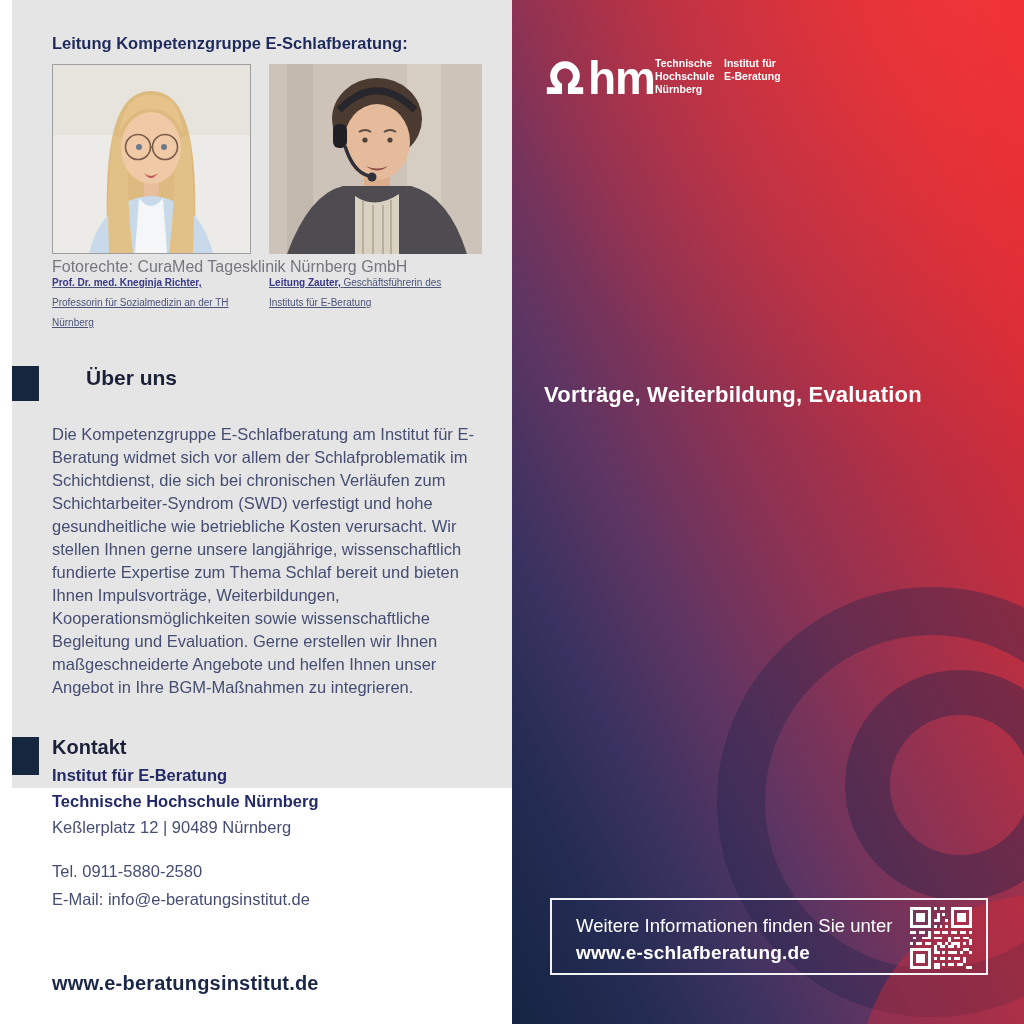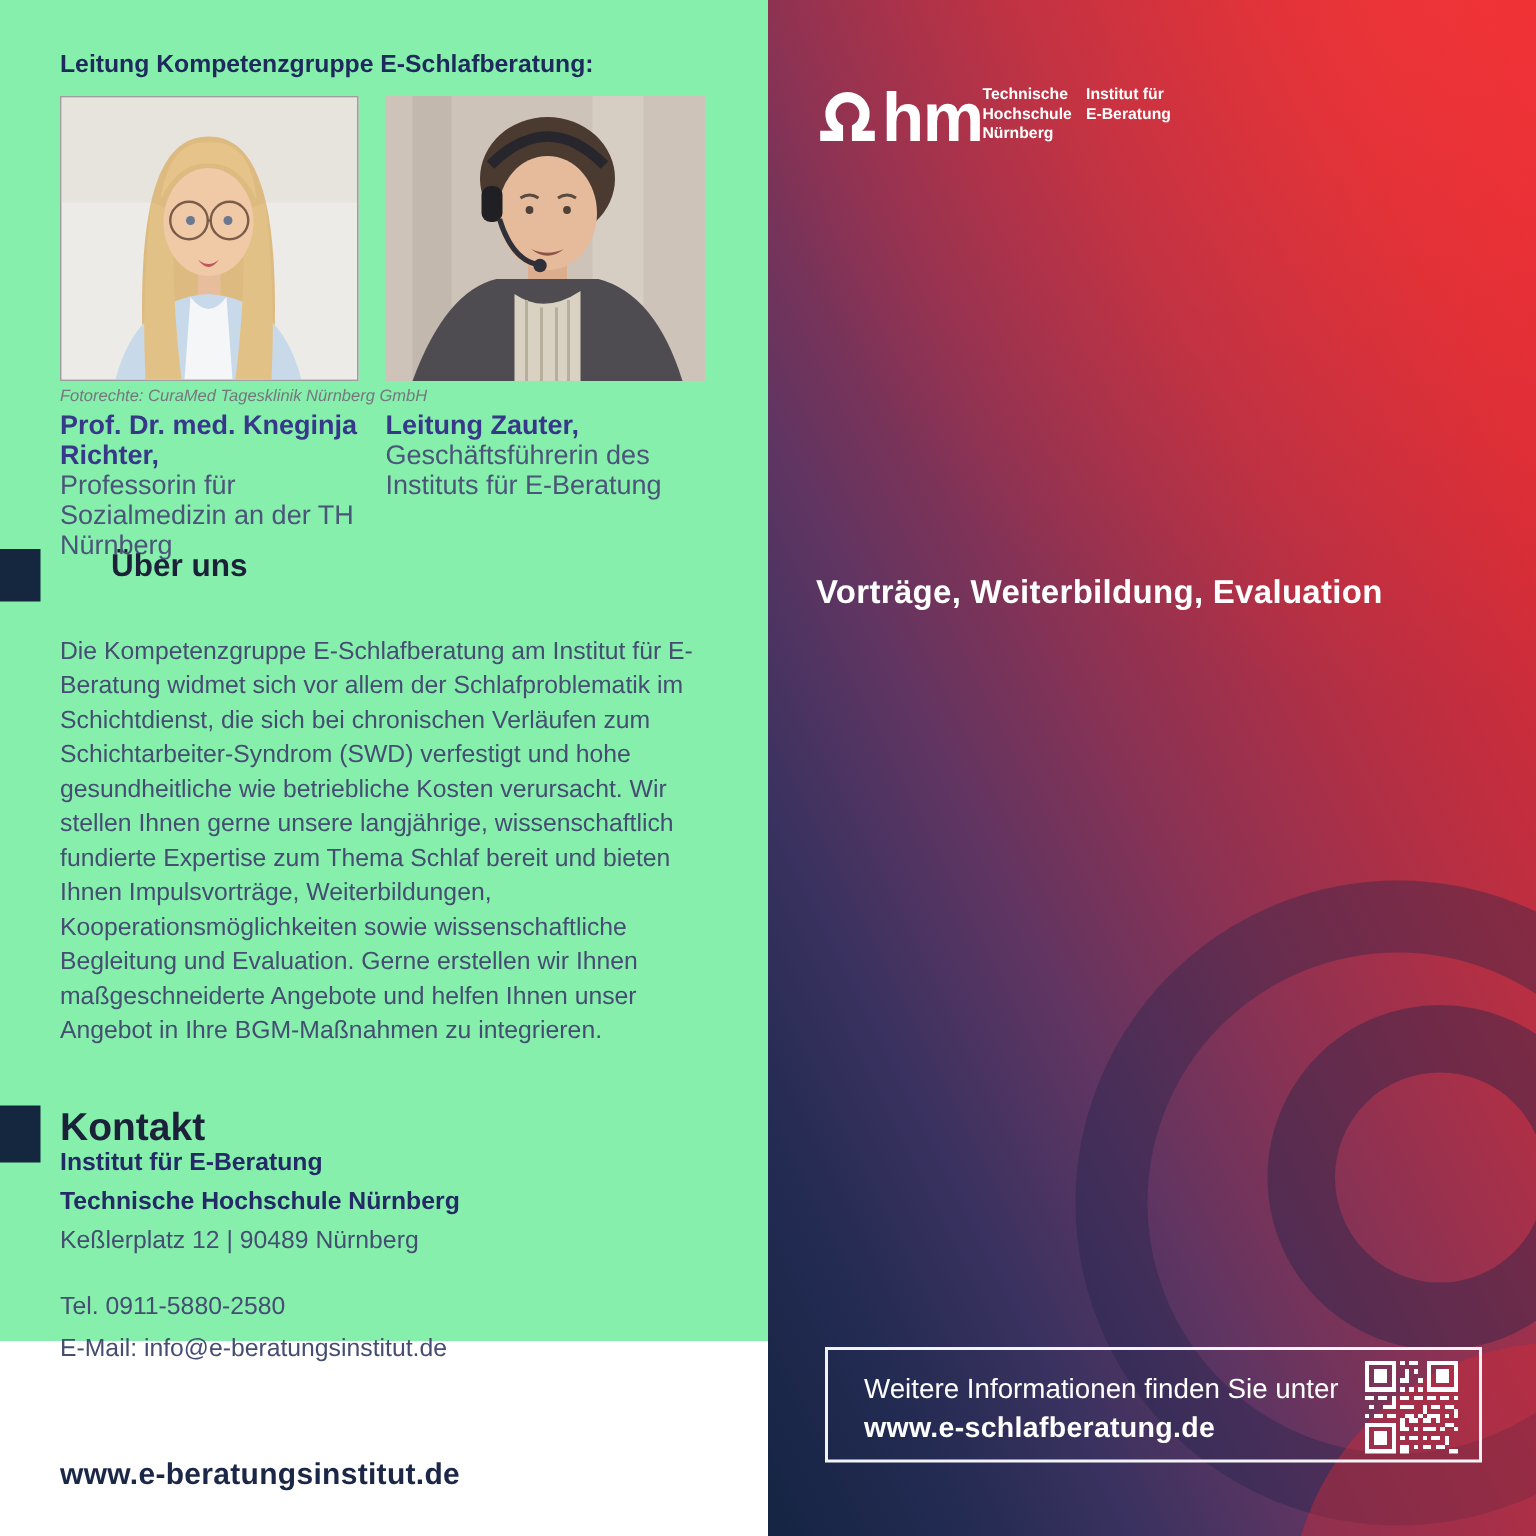--- a/index.html
+++ b/index.html
@@ -1,39 +1,39 @@
 <!DOCTYPE html>
 <html><head>
 <meta charset="utf-8">
 <style>
   * { margin:0; padding:0; box-sizing:border-box; }
   html,body { width:1024px; height:1024px; }
   body { font-family:"Liberation Sans", sans-serif; position:relative; background:#fff; overflow:hidden; }
   .abs { position:absolute; }
 
   
-  .left-panel { position:absolute; left:0; top:0; width:512px; height:894px; background:#86efac; }
+  .left-panel { position:absolute; left:12px; top:0; width:512px; height:788px; background:#e5e5e5; }
   .lead-heading { left:40px; top:34px; font-size:16.5px; font-weight:bold; color:#1e2a5c; }
   .photo-frame1 { left:40px; top:64px; width:199px; height:190px; border:1px solid #9e9e9e; overflow:hidden; background:#edebe7; }
   .photo-frame2 { left:257px; top:64px; width:213px; height:190px; overflow:hidden; background:#cdc3b8; }
-  .photo-credit { left:40px; top:258px; font-size:11px; color:#76777e;font-style:italic; }
-  .caption { font-size:18px; line-height:20px; color:#4b5479; }
+  .photo-credit { left:40px; top:258px; font-size:16px; color:#76777e; }
+  .caption { font-size:10px; line-height:20px; color:#4b5479;text-decoration:underline; }
   .caption strong { color:#38388a; }
   .caption-1 { left:40px; top:273px; width:212px; }
   .caption-1 strong { display:block; }
   .caption-2 { left:257px; top:273px; width:224px; }
   .caption .role { white-space:pre-line; }
 
   .section-marker { left:0; width:27px; background:#15273e; }
   .marker-about { top:366px; height:35px; }
   .marker-contact { top:737px; height:38px; }
   .about-heading { left:40px; top:366px; font-size:21px; font-weight:bold; color:#1b2138;margin-left:34px; }
   .about-body { left:40px; top:404px; width:436px; font-size:16.5px; line-height:23px; color:#454e72;margin-top:19px; }
 
-  .contact-heading { left:40px; top:736px; font-size:26px; font-weight:bold; color:#1b2138; }
+  .contact-heading { left:40px; top:736px; font-size:20px; font-weight:bold; color:#1b2138; }
   .contact-line { left:40px; font-size:16.5px; color:#454e72; }
   .bold-line { font-weight:bold; color:#232a66; }
   .org1 { top:766px; }
   .org2 { top:792px; }
   .address { top:818px; }
   .phone { top:862px; }
   .email { top:890px; }
   .website { left:40px; top:972px; font-size:20px; font-weight:bold; color:#1b2747; letter-spacing:.2px; }
 
   

